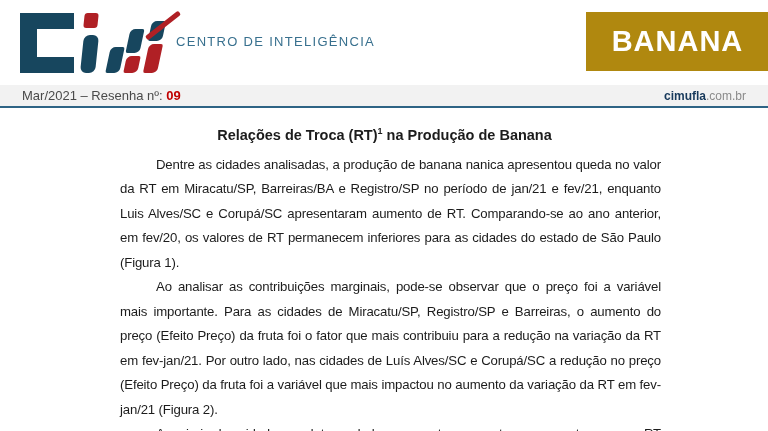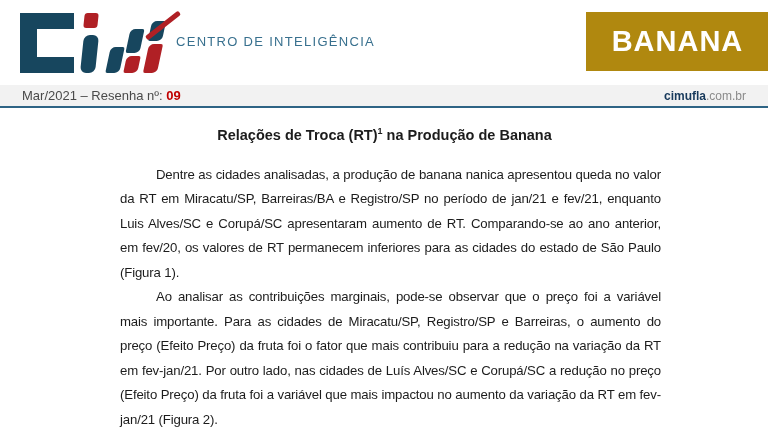--- a/index.html
+++ b/index.html
@@ -42,21 +42,21 @@
     background:#f2f2f2; border-bottom:2px solid #2e6485;
     display:flex; align-items:center; justify-content:space-between; padding:0 22px; }
   .issue { font-size:13px; color:#4a4a4a; }
   .issue .num { color:#c00000; font-weight:bold; }
   .site { font-size:12px; color:#8a8a8a; }
   .site .brand { font-weight:bold; color:#17395b; font-size:12px;margin-left:38px; }
 
   
   .doc { position:absolute; left:108px; top:110px; width:553px; }
   .doc-title { text-align:center; font-weight:bold; font-size:14.5px; color:#1c1c1c;
-    margin-top:16px; margin-bottom:20px; }
+    margin-top:16px; margin-bottom:10px; }
   .doc-title sup { font-size:9px; vertical-align:super; }
   .doc p { text-align:justify; text-indent:36px; font-size:13.2px; line-height:24.5px;
     letter-spacing:-0.15px; color:#1c1c1c;margin-left:12px; }
 </style>
 </head>
 <body>
 
 <div class="page">
 
   <div class="corner-mark"></div>

